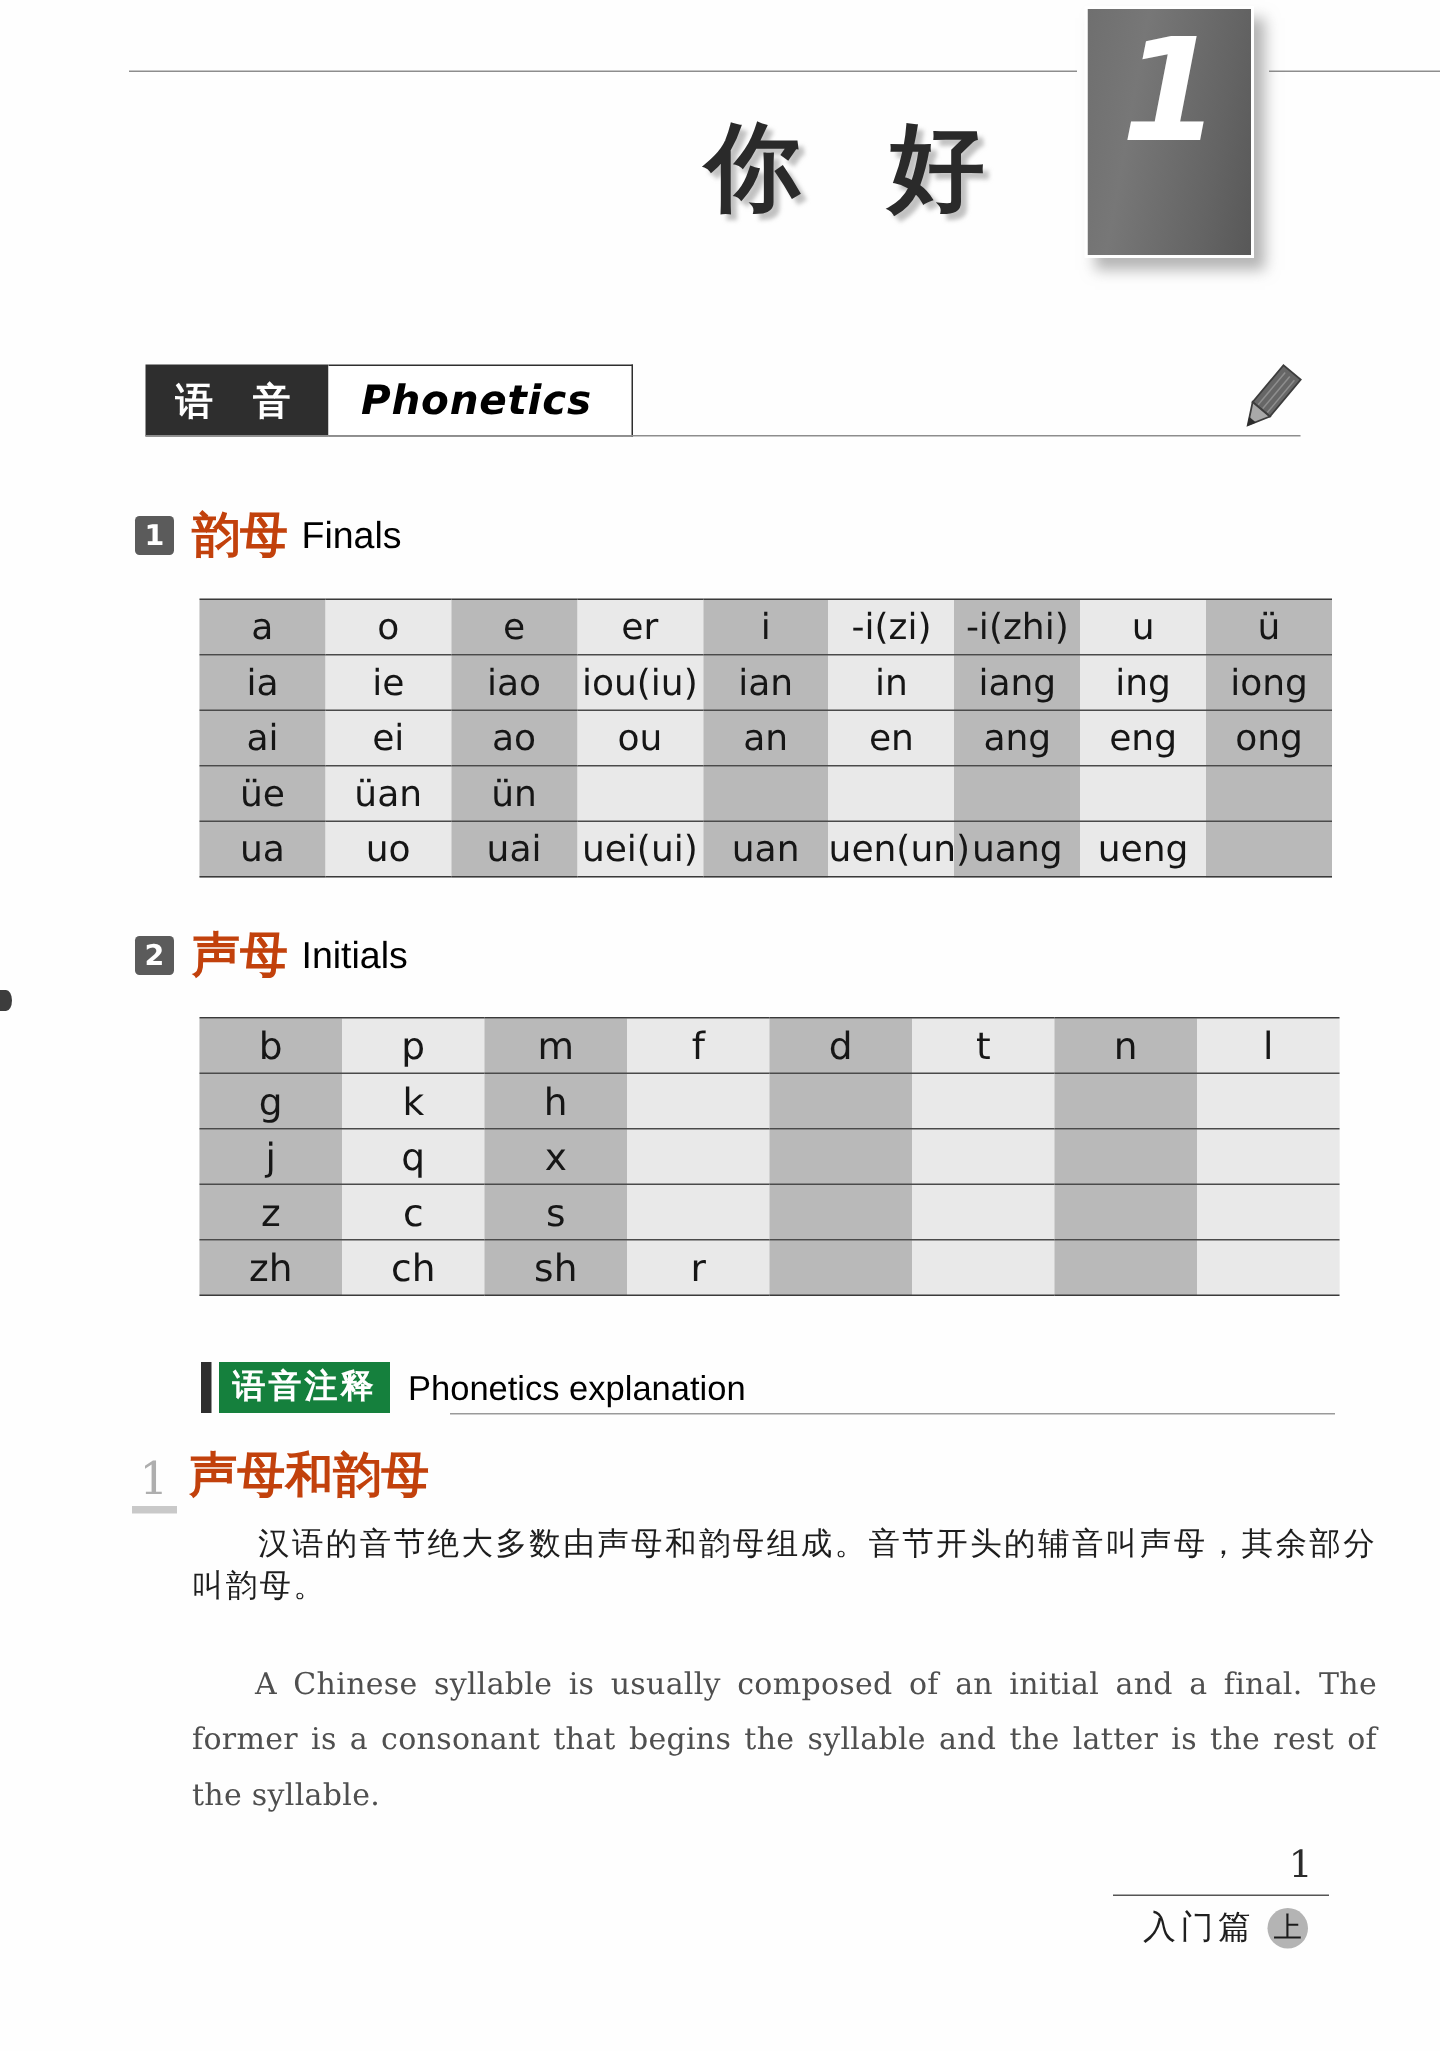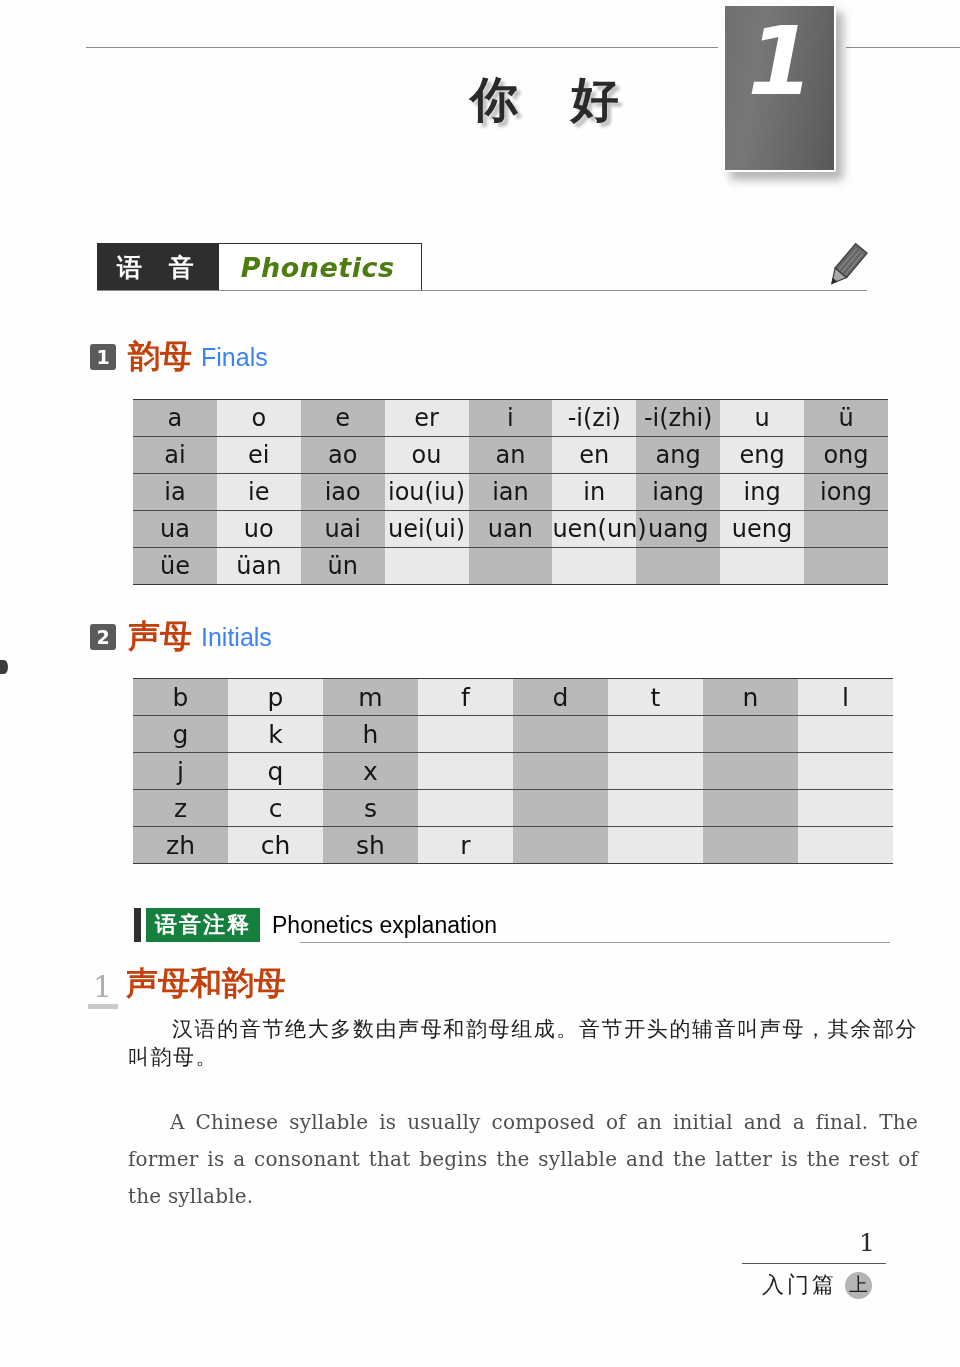--- a/index.html
+++ b/index.html
@@ -68,21 +68,21 @@
     line-height: 1.05;
     letter-spacing: -2px;
   }
 
   
   .lesson-title {
     position: absolute;
     left: 470px;
     top: 68px;
     font-family: "DejaVu Sans", "Liberation Sans", sans-serif;
-    font-size: 48px;
+    font-size: 64px;
     font-weight: 700;
     letter-spacing: 18px;
     color: #2a2a2a;
     text-shadow: 4px 4px 3px rgba(160,160,160,0.65);
     text-align: center;
   }
 
   
   .banner {
     position: absolute;
@@ -110,21 +110,21 @@
     border: 1.5px solid #2e2e2e;
     border-left: none;
     padding: 0 26px 0 22px;
     display: flex;
     align-items: center;
     font-family: "DejaVu Sans", sans-serif;
     font-size: 27px;
     font-style: italic;
     font-weight: 700;
     letter-spacing: 0.5px;
-    color: #4d7c0f;
+    color: #000000;
   }
   .banner-rule {
     position: absolute;
     left: 97px;
     top: 290px;
     width: 770px;
     height: 1px;
     background: #8d8d8d;
   }
   .pencil {
@@ -161,21 +161,21 @@
     font-family: Liberation Mono, monospace;
     font-size: 32px;
     font-weight: 700;
     color: #c2410c;
     margin-right: 9px;
   }
   .sub-en {
     font-family: "Liberation Sans", sans-serif;
     font-size: 25px;
     font-weight: 400;
-    color: #3b82f6;
+    color: #000000;
   }
 
   
   .ptable {
     position: absolute;
     border-collapse: collapse;
     table-layout: fixed;
     background: #ededed;
   }
   .ptable td {
@@ -396,63 +396,63 @@
           <td class="light">o</td>
           <td class="dark">e</td>
           <td class="light">er</td>
           <td class="dark">i</td>
           <td class="light">-i(zi)</td>
           <td class="dark">-i(zhi)</td>
           <td class="light">u</td>
           <td class="dark">ü</td>
         </tr>
         <tr>
+          <td class="dark">ia</td>
+          <td class="light">ie</td>
+          <td class="dark">iao</td>
+          <td class="light">iou(iu)</td>
+          <td class="dark">ian</td>
+          <td class="light">in</td>
+          <td class="dark">iang</td>
+          <td class="light">ing</td>
+          <td class="dark">iong</td>
+        </tr>
+        <tr>
           <td class="dark">ai</td>
           <td class="light">ei</td>
           <td class="dark">ao</td>
           <td class="light">ou</td>
           <td class="dark">an</td>
           <td class="light">en</td>
           <td class="dark">ang</td>
           <td class="light">eng</td>
           <td class="dark">ong</td>
         </tr>
         <tr>
-          <td class="dark">ia</td>
-          <td class="light">ie</td>
-          <td class="dark">iao</td>
-          <td class="light">iou(iu)</td>
-          <td class="dark">ian</td>
-          <td class="light">in</td>
-          <td class="dark">iang</td>
-          <td class="light">ing</td>
-          <td class="dark">iong</td>
+          <td class="dark">üe</td>
+          <td class="light">üan</td>
+          <td class="dark">ün</td>
+          <td class="light"></td>
+          <td class="dark"></td>
+          <td class="light"></td>
+          <td class="dark"></td>
+          <td class="light"></td>
+          <td class="dark"></td>
         </tr>
         <tr>
           <td class="dark">ua</td>
           <td class="light">uo</td>
           <td class="dark">uai</td>
           <td class="light">uei(ui)</td>
           <td class="dark">uan</td>
           <td class="light">uen(un)</td>
           <td class="dark">uang</td>
           <td class="light">ueng</td>
           <td class="dark"></td>
         </tr>
-        <tr>
-          <td class="dark">üe</td>
-          <td class="light">üan</td>
-          <td class="dark">ün</td>
-          <td class="light"></td>
-          <td class="dark"></td>
-          <td class="light"></td>
-          <td class="dark"></td>
-          <td class="light"></td>
-          <td class="dark"></td>
-        </tr>
       </tbody>
     </table>
 
   <div class="subhead" style="left:90px; top:615px;">
     <div class="num-box">2</div>
     <div class="sub-cn">声母</div>
     <div class="sub-en">Initials</div>
   </div>
 
   <table class="ptable" id="initials-table">

